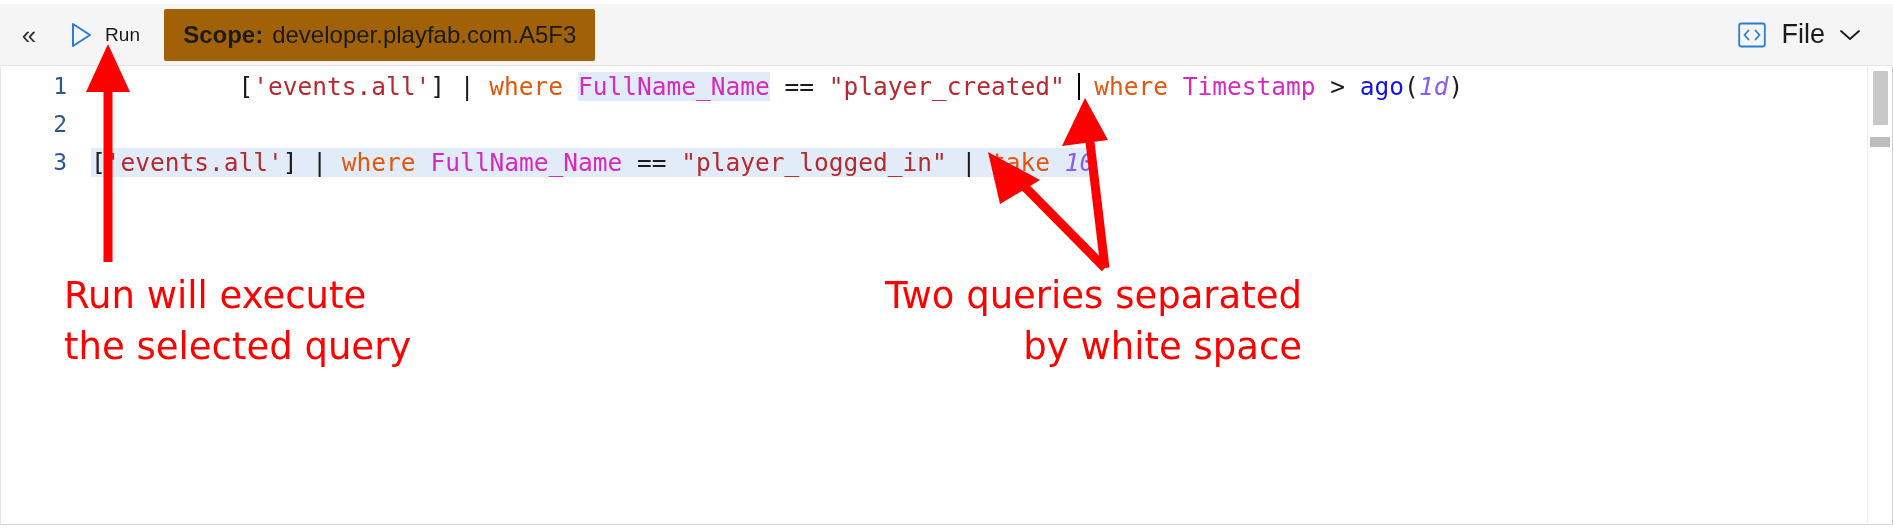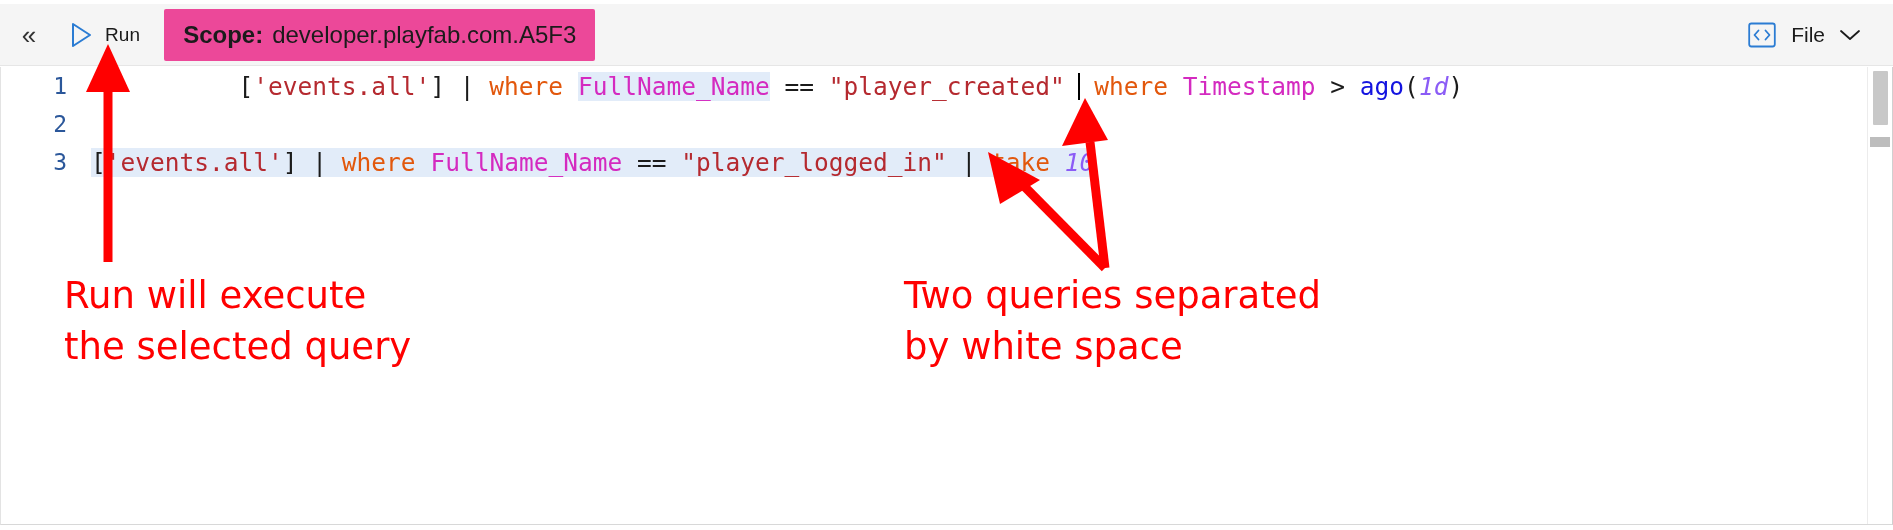--- a/index.html
+++ b/index.html
@@ -73,21 +73,21 @@
   }
   .run-icon { width: 26px; height: 28px; display:block; }
   .recall-icon { width: 30px; height: 30px; display:block; }
 
   .scope-pill {
     display: flex;
     align-items: center;
     height: 52px;
     margin-left: 14px;
     padding: 0 19px;
-    background: #ec4899;
+    background: #a16207;
     border-radius: 2px;
     font-size: 24px;
     color: #1b1b1b;
     white-space: nowrap;
     cursor: pointer;
     user-select: none;
   }
   .scope-pill .scope-key {
     font-weight: bold;
     margin-right: 9px;
@@ -96,21 +96,21 @@
 
   .file-btn {
     display: flex;
     align-items: center;
     height: 44px;
     padding: 0 6px;
     cursor: pointer;
     user-select: none;
   }
   .file-btn .lbl {
-    font-size: 21px;
+    font-size: 27px;
     color: #1b1b1b;
     margin-left: 14px;
     margin-right: 14px;
   }
   .code-icon { width: 30px; height: 30px; display: block; }
   .chev { width: 22px; height: 14px; display: block; }
 
   
   .editor {
     position: absolute;
@@ -220,21 +220,21 @@
     position: absolute;
     color: #ff0000;
     font-family: "DejaVu Sans", sans-serif;
     font-size: 37px;
     line-height: 1.38;
     white-space: pre;
     pointer-events: none;
     user-select: none;
   }
   #anno-left  { left: 64px;  top: 270px; text-align: left; }
-  #anno-right { left: 904px; top: 270px; text-align: left; width: 430px; }
+  #anno-right { left: 872px; top: 270px; text-align: right; width: 430px; }
 </style>
 </head>
 <body>
 
 <div id="app">
 
   <div class="toolbar">
 
     <div class="tb-left">
 

